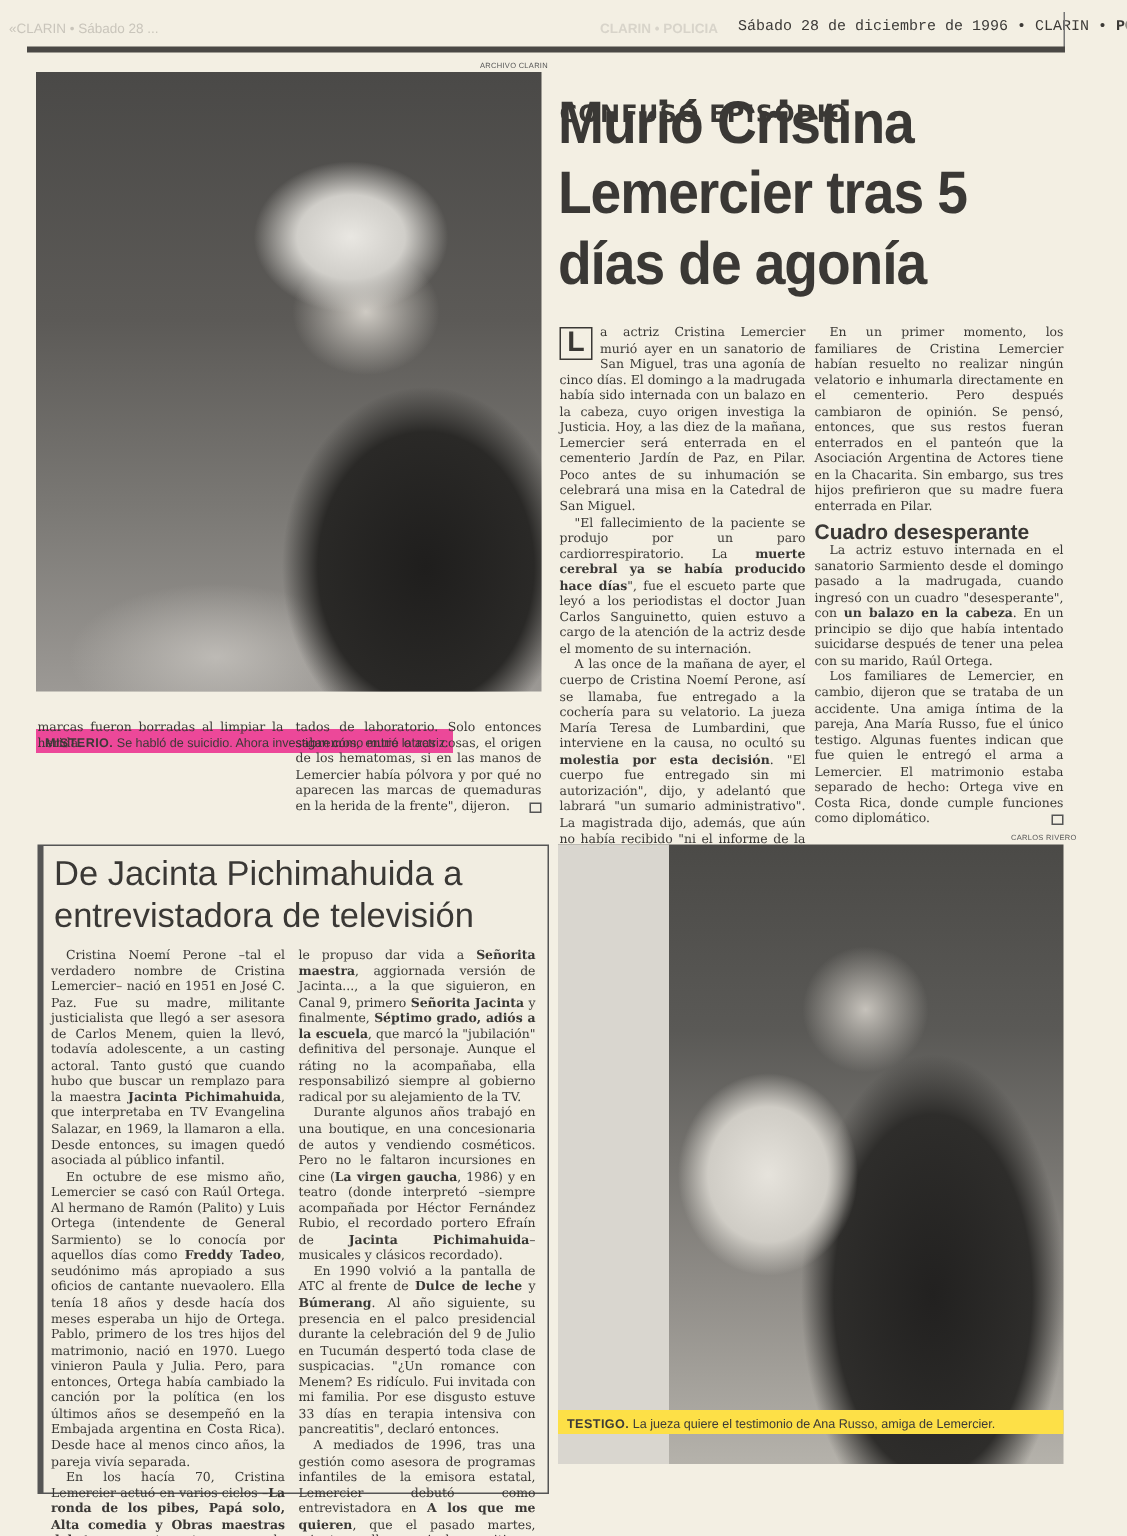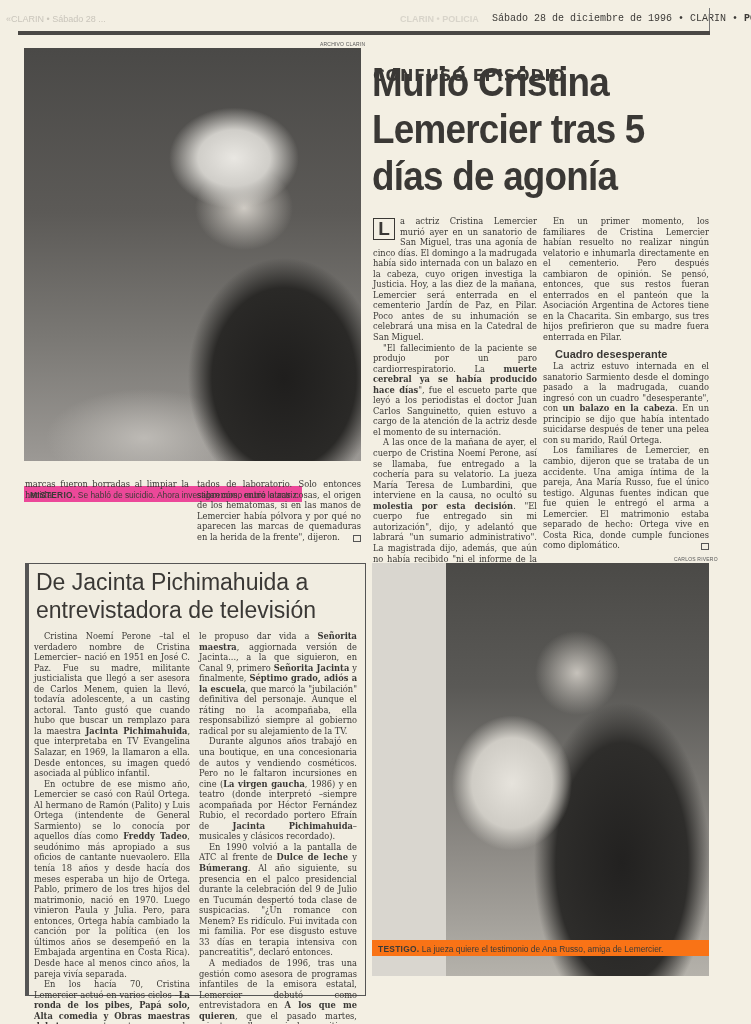--- a/index.html
+++ b/index.html
@@ -21,31 +21,31 @@
   .cap1 { left:24px; top:486px; width:278px; height:16px; background:#ec4899; }
   .caption { font-family:"Liberation Sans", sans-serif; font-size:8.4px; color:#3c3a37; padding:4px 6px; white-space:nowrap; }
   .caption b { font-weight:900; letter-spacing:0.3px; }
   .kicker { left:373px; top:44px; font-family:"DejaVu Sans", sans-serif; font-weight:bold; font-size:16px; color:#3a3835; letter-spacing:0.8px;margin-top:22px; }
   .headline { left:372px; top:59px; width:340px; font-family:"Liberation Sans", sans-serif; font-weight:bold; font-size:40px; line-height:47px; color:#3a3835; letter-spacing:-0.8px; transform:scaleX(0.92); transform-origin:left top; }
   .col { font-size:8.3px; line-height:10.55px; text-align:justify; hyphens:auto; }
   .col p { margin:0; text-indent:10px; }
   .col p.noindent { text-indent:0; }
   .col b { font-weight:bold; }
   .dropcap { float:left; width:20px; height:20px; border:1.5px solid #3a3835; margin:2px 5px 0 0; font-family:"Liberation Sans", sans-serif; font-weight:bold; font-size:19px; line-height:20px; text-align:center; }
-  .subhead { font-family:"Liberation Sans", sans-serif; font-weight:bold; font-size:11px; margin:6px 0 2px 12px; }
+  .subhead { font-family:"Liberation Sans", sans-serif; font-weight:bold; font-size:14px; margin:6px 0 2px 0; }
   .endmark { display:inline-block; width:6px; height:5px; border:1px solid #555; margin-left:6px; vertical-align:middle; float:right; margin-top:3px; }
   .box { left:25px; top:563px; width:336px; height:431px; border:1.3px solid #555; border-left:4px solid #555; background:#f1ede1; }
   .box-title { left:36px; top:568px; width:330px; font-family:"Liberation Sans", sans-serif; font-size:23px; line-height:28px; color:#3a3835; }
   .photo2 { left:372px; top:563px; width:337px; height:413px; background:
       linear-gradient(90deg, #d9d6cf 0%, #d9d6cf 22%, transparent 22%),
       radial-gradient(ellipse 80px 90px at 140px 220px, #e6e3dc 0%, #cfccc5 50%, transparent 75%),
       radial-gradient(ellipse 110px 200px at 250px 300px, #222120 0%, #2e2d2b 60%, transparent 80%),
       radial-gradient(ellipse 60px 60px at 205px 110px, #c6c2bb 0%, transparent 70%),
       linear-gradient(180deg, #4b4a47 0%, #5a5956 30%, #8e8b86 70%, #b5b2ab 100%); }
-  .cap2 { left:372px; top:940px; width:337px; height:16px; background:#f97316; }
+  .cap2 { left:372px; top:940px; width:337px; height:16px; background:#fde047; }
 </style>
 </head>
 <body>
 
 <div class="abs hdr-left">«CLARIN • Sábado 28 ...</div>
 <div class="abs hdr-ghost">CLARIN • POLICIA</div>
 <div class="abs hdr-right">
   <span>Sábado 28 de diciembre de 1996</span> •
   <span>CLARIN</span> •
   <b>POLICIA</b> •

